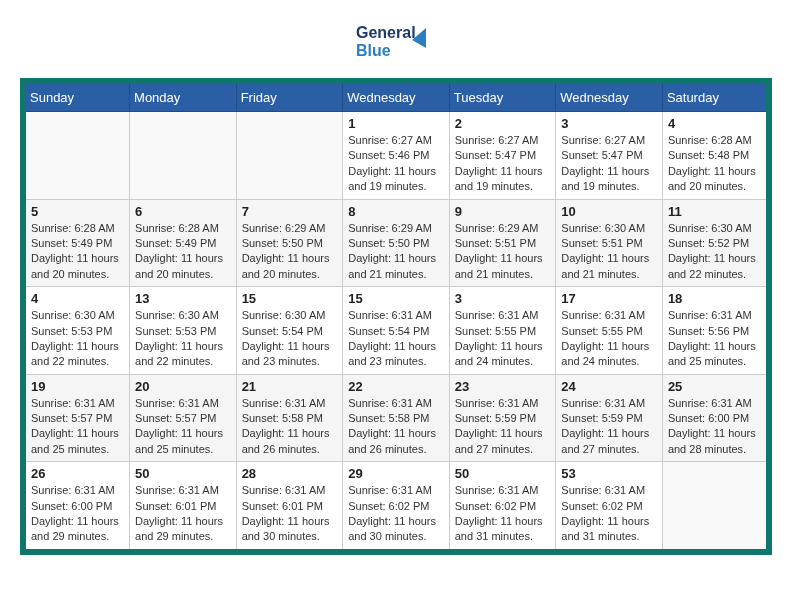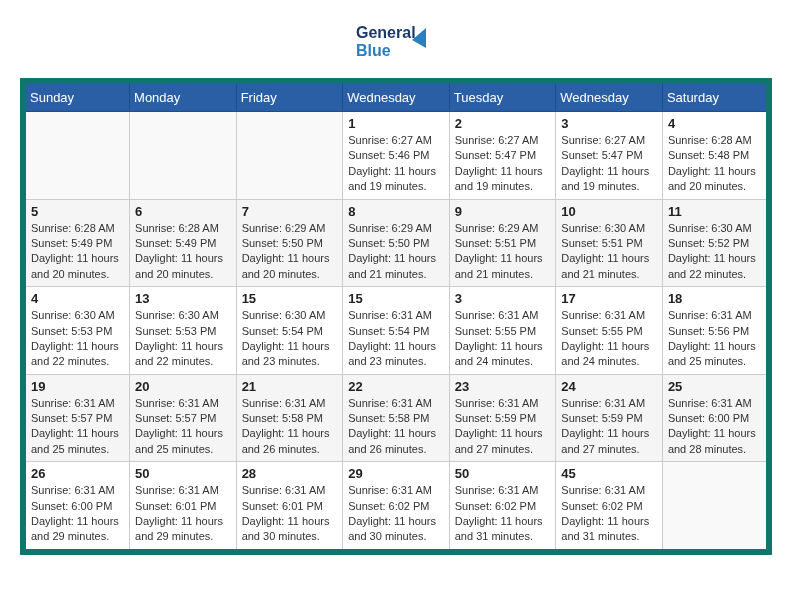--- a/index.html
+++ b/index.html
@@ -321,21 +321,21 @@
 and 30 minutes.</div>
         </td>
         <td>
           <span class="day-num">50</span>
           <div class="day-info" style="white-space: pre-line;">Sunrise: 6:31 AM
 Sunset: 6:02 PM
 Daylight: 11 hours
 and 31 minutes.</div>
         </td>
         <td>
-          <span class="day-num">45</span>
+          <span class="day-num">53</span>
           <div class="day-info" style="white-space: pre-line;">Sunrise: 6:31 AM
 Sunset: 6:02 PM
 Daylight: 11 hours
 and 31 minutes.</div>
         </td>
         <td class="empty-cell"></td>
       </tr>
     </tbody>
 </table>
 

